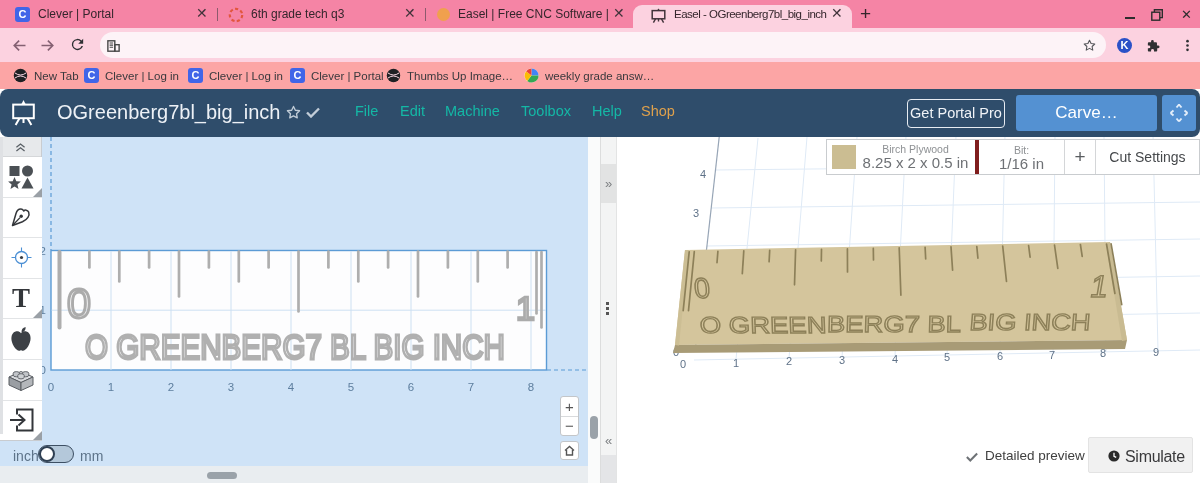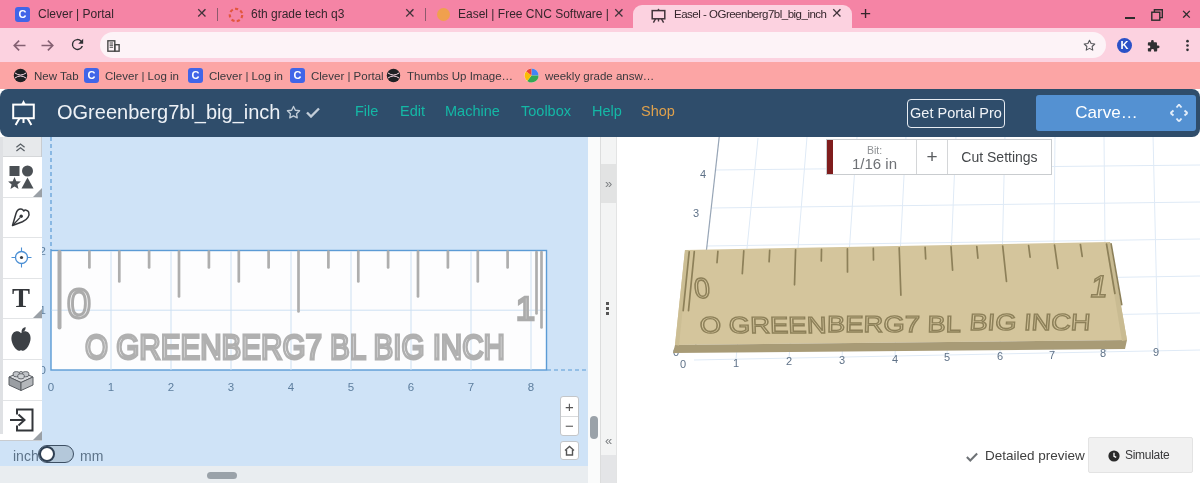--- a/index.html
+++ b/index.html
@@ -143,21 +143,21 @@
     <svg class="abs" style="left:306px;top:18px;" width="14" height="11" viewBox="0 0 14 11">
       <path d="M1 5.5 L5 9.5 L13 1.5" fill="none" stroke="#c2cdd8" stroke-width="2.4"></path>
     </svg>
     <div class="menu" style="left:355px;">File</div>
     <div class="menu" style="left:400px;">Edit</div>
     <div class="menu" style="left:445px;">Machine</div>
     <div class="menu" style="left:521px;">Toolbox</div>
     <div class="menu" style="left:592px;">Help</div>
     <div class="menu" style="left:641px;color:#dfa14c;">Shop</div>
     <div class="abs" style="left:907px;top:10px;width:98px;height:29px;border:1px solid #e7ecf2;border-radius:4px;text-align:center;line-height:27px;font-size:14.5px;color:#f0f3f7;">Get Portal Pro</div>
-    <div class="abs" style="left:1016px;top:6px;width:141px;height:36px;background:#5491d2;border-radius:3px;text-align:center;line-height:36px;font-size:17px;color:#fff;margin-left:20px;">Carve…</div>
+    <div class="abs" style="left:1016px;top:6px;width:141px;height:36px;background:#5491d2;border-radius:3px;text-align:center;line-height:36px;font-size:17px;color:#fff;">Carve…</div>
     <div class="abs" style="left:1162px;top:6px;width:34px;height:36px;background:#5491d2;border-radius:3px;"></div>
     <svg class="abs" style="left:1166px;top:11px;" width="26" height="26" viewBox="0 0 26 26">
       <g stroke="#e4eefa" stroke-width="1.9" fill="none">
         <path d="M13 4.5 L10.5 7.5 M13 4.5 L15.5 7.5"></path>
         <path d="M13 21.5 L10.5 18.5 M13 21.5 L15.5 18.5"></path>
         <path d="M4.5 13 L7.5 10.5 M4.5 13 L7.5 15.5"></path>
         <path d="M21.5 13 L18.5 10.5 M21.5 13 L18.5 15.5"></path>
       </g>
     </svg>
   </div>
@@ -377,33 +377,40 @@
         <g fill="none" stroke="#8d8059" font-family="Liberation Sans">
           <text transform="translate(78,161) skewX(5.4)" font-size="28.5" stroke-width="1.5">0</text>
           <text transform="translate(472,160) skewX(-9.7)" font-size="31" stroke-width="1.5">1</text>
           <text transform="translate(83,196) skewX(2)" font-size="23" stroke-width="1.3" textLength="126.8" lengthAdjust="spacingAndGlyphs">O GREEN</text>
           <text transform="translate(209.8,194.6) skewX(-1.5)" font-size="23" stroke-width="1.3" textLength="134" lengthAdjust="spacingAndGlyphs">BERG7 BL</text>
           <text transform="translate(351.9,193)  skewX(-4.5)" font-size="23" stroke-width="1.3" textLength="121.1" lengthAdjust="spacingAndGlyphs">BIG INCH</text>
         </g>
       </svg>
 
       <div class="abs" style="left:209px;top:2px;height:36px;display:flex;background:#fff;border:1px solid #c9cccf;">
-        <div style="width:89px;border-left:6px solid #7f1d1d;text-align:center;">
+        <div style="width:148px;display:flex;align-items:center;padding-left:5px;">
+          <div style="width:24px;height:24px;background:#cbbd92;"></div>
+          <div style="flex:1;text-align:center;">
+            <div style="font-size:10.5px;color:#8e9194;line-height:12px;">Birch Plywood</div>
+            <div style="font-size:15px;color:#6e7175;line-height:16px;">8.25 x 2 x 0.5 in</div>
+          </div>
+        </div>
+        <div style="width:89px;border-left:4px solid #7f1d1d;text-align:center;">
           <div style="font-size:10.5px;color:#8e9194;line-height:12px;margin-top:4px;">Bit:</div>
           <div style="font-size:15px;color:#6e7175;line-height:16px;">1/16 in</div>
         </div>
         <div style="width:31px;border-left:1px solid #d4d6d8;text-align:center;font-size:19px;color:#5a5d60;line-height:34px;">+</div>
         <div style="width:104px;border-left:1px solid #d4d6d8;text-align:center;font-size:14px;color:#45484b;line-height:34px;">Cut Settings</div>
       </div>
 
       <svg class="abs" style="left:349px;top:315px;" width="12" height="10" viewBox="0 0 14 11">
           <path d="M1 5.5 L5 9.5 L13 1.5" fill="none" stroke="#6e7276" stroke-width="2.4"></path>
         </svg>
       <div class="abs" style="left:368px;top:311px;font-size:13.5px;color:#404040;">Detailed preview</div>
       <div class="abs" style="left:471px;top:300px;width:105px;height:36px;background:#f1f1f1;border:1px solid #e3e3e3;border-radius:2px;"></div>
       <svg class="abs" style="left:491px;top:313px;" width="12" height="12" viewBox="0 0 15 15">
         <circle cx="7.5" cy="7.5" r="7" fill="#2a2a2a"></circle>
         <path d="M7.5 3.5 V7.8 L10.3 9.2" fill="none" stroke="#fff" stroke-width="1.6"></path>
       </svg>
-      <div class="abs" style="left:508px;top:311px;font-size:12px;letter-spacing:-0.3px;color:#39393b;">Simulate</div>
+      <div class="abs" style="left:508px;top:311px;font-size:16px;letter-spacing:-0.3px;color:#39393b;">Simulate</div>
     </div>
   </div>
 </div>
 
 </body></html>

